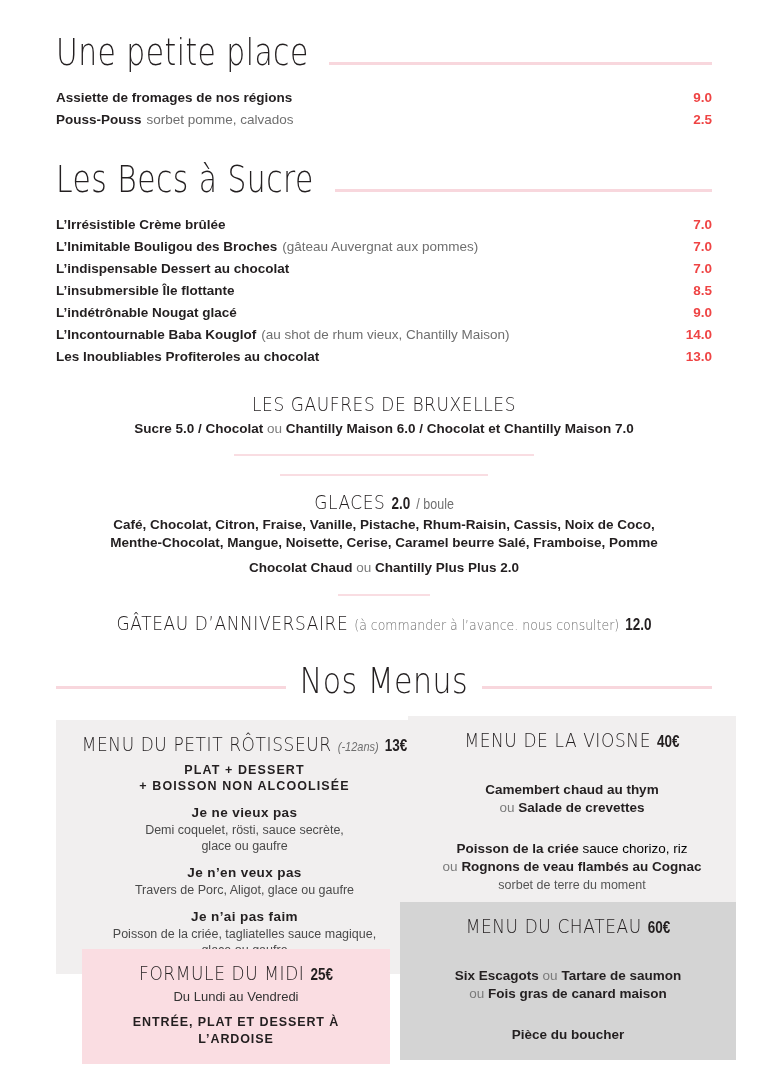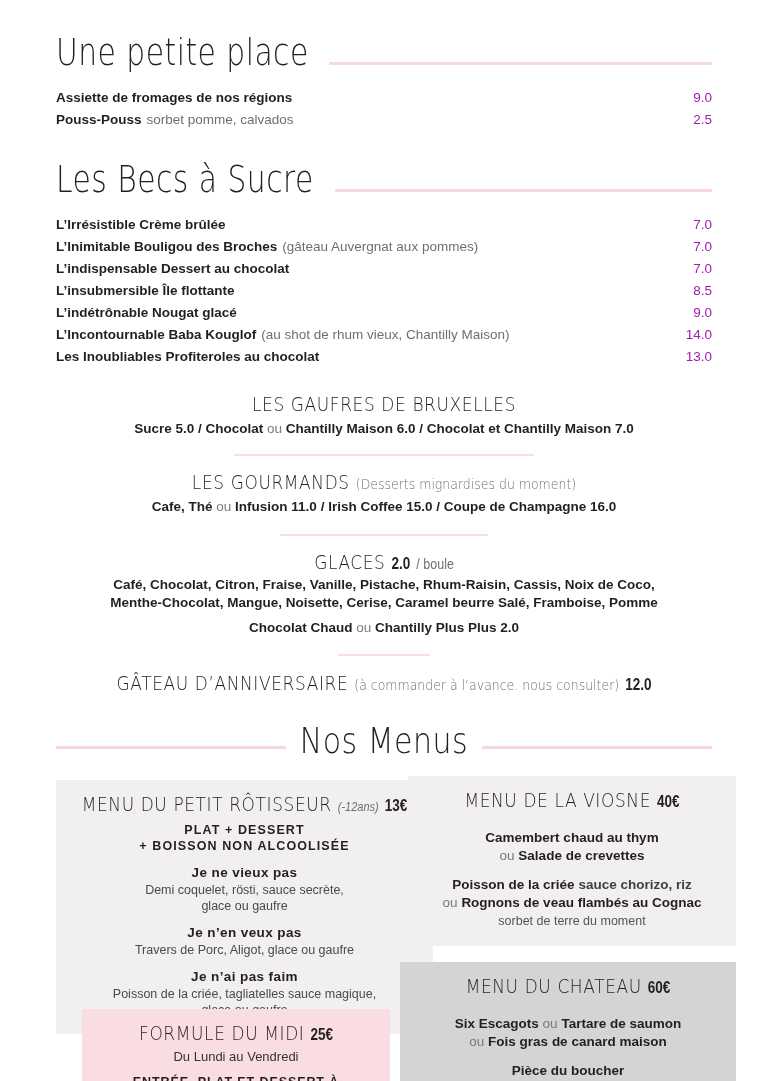--- a/index.html
+++ b/index.html
@@ -64,23 +64,23 @@
     white-space: nowrap;
   }
   .row .desc {
     font-weight: normal;
     color: #6f6f6f;
     margin-left: 5px;
     white-space: nowrap;
   }
   .row .spacer { flex: 1; }
   .row .price {
-    font-weight: normal;
-    font-size: 13.5px;
-    color: #a21caf;
+    font-weight: bold;
+    font-size: 13.5px;
+    color: #ef4444;
   }
 
   
   .center-block {
     text-align: center;
   }
   .cb-title {
     font-family: "DejaVu Sans", sans-serif;
     font-weight: 300;
     font-size: 17px;
@@ -215,27 +215,27 @@
     font-weight: bold;
     letter-spacing: 0.4px;
     line-height: 18px;
   }
   .opt-desc {
     font-size: 12.5px;
     color: #4a4a4a;
     line-height: 16px;
   }
   .course {
-    margin-top: 11px;
+    margin-top: 23px;
     font-size: 13.5px;
     font-weight: bold;
     line-height: 18px;
   }
   .course .ou { font-weight: normal; color: #7a7a7a; }
-  .course .lt { font-weight: bold; color: #404040; }
+  .course .lt { font-weight: normal; color: #000000; }
   .course .sm { font-weight: normal; color: #555; font-size: 12.5px; display: block; }
   .midi-sub {
     font-size: 13px;
     line-height: 19px;
     color: #333;
   }
   .midi-cap {
     margin-top: 8px;
     font-size: 12.5px;
     font-weight: bold;
@@ -317,31 +317,20 @@
   <div class="center-block" style="margin-top:26px;">
     <div class="cb-title">LES GAUFRES DE BRUXELLES</div>
     <div class="cb-line">
       <span>Sucre 5.0 / Chocolat</span>
       <span class="ou">ou</span>
       <span>Chantilly Maison 6.0 / Chocolat et Chantilly Maison 7.0</span>
     </div>
   </div>
   <div class="sep" style="width:300px;margin-top:16px;margin-bottom:16px;"></div>
 
-  <div class="center-block">
-    <div class="cb-title">
-      <span>LES GOURMANDS</span>
-      <span class="note">(Desserts mignardises du moment)</span>
-    </div>
-    <div class="cb-line">
-      <span>Cafe, Thé</span>
-      <span class="ou">ou</span>
-      <span>Infusion 11.0 / Irish Coffee 15.0 / Coupe de Champagne 16.0</span>
-    </div>
-  </div>
   <div class="sep" style="width:208px;margin-top:18px;margin-bottom:16px;"></div>
 
   <div class="center-block">
     <div class="cb-title">
       <span>GLACES</span>
       <span class="amt">2.0</span>
       <span class="light">/ boule</span>
     </div>
     <div class="cb-line" style="margin-top:4px;">Café, Chocolat, Citron, Fraise, Vanille, Pistache, Rhum-Raisin, Cassis, Noix de Coco,</div>
     <div class="cb-line" style="margin-top:0;">Menthe-Chocolat, Mangue, Noisette, Cerise, Caramel beurre Salé, Framboise, Pomme</div>

